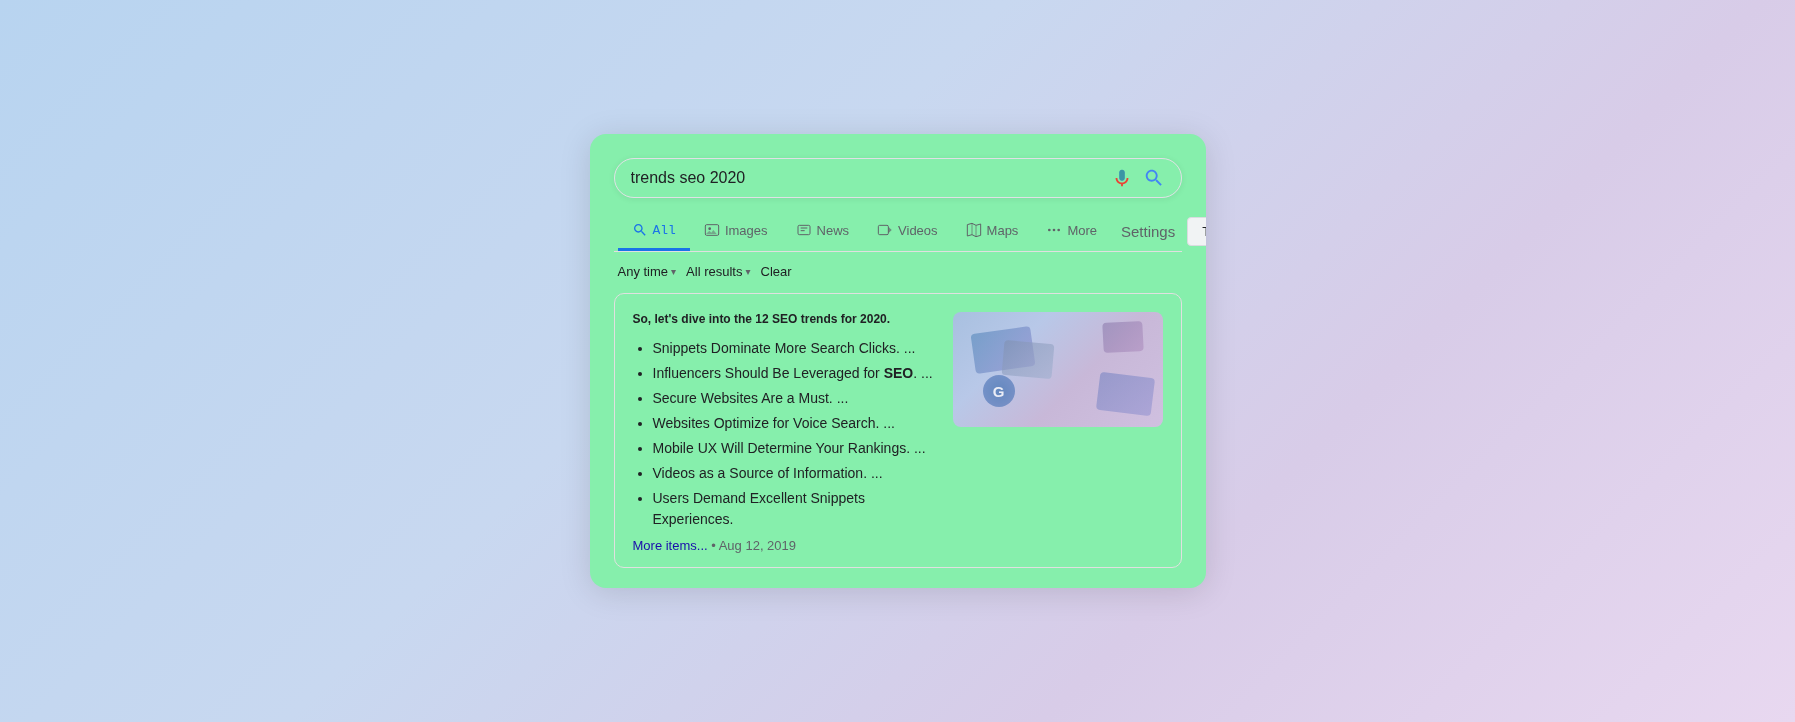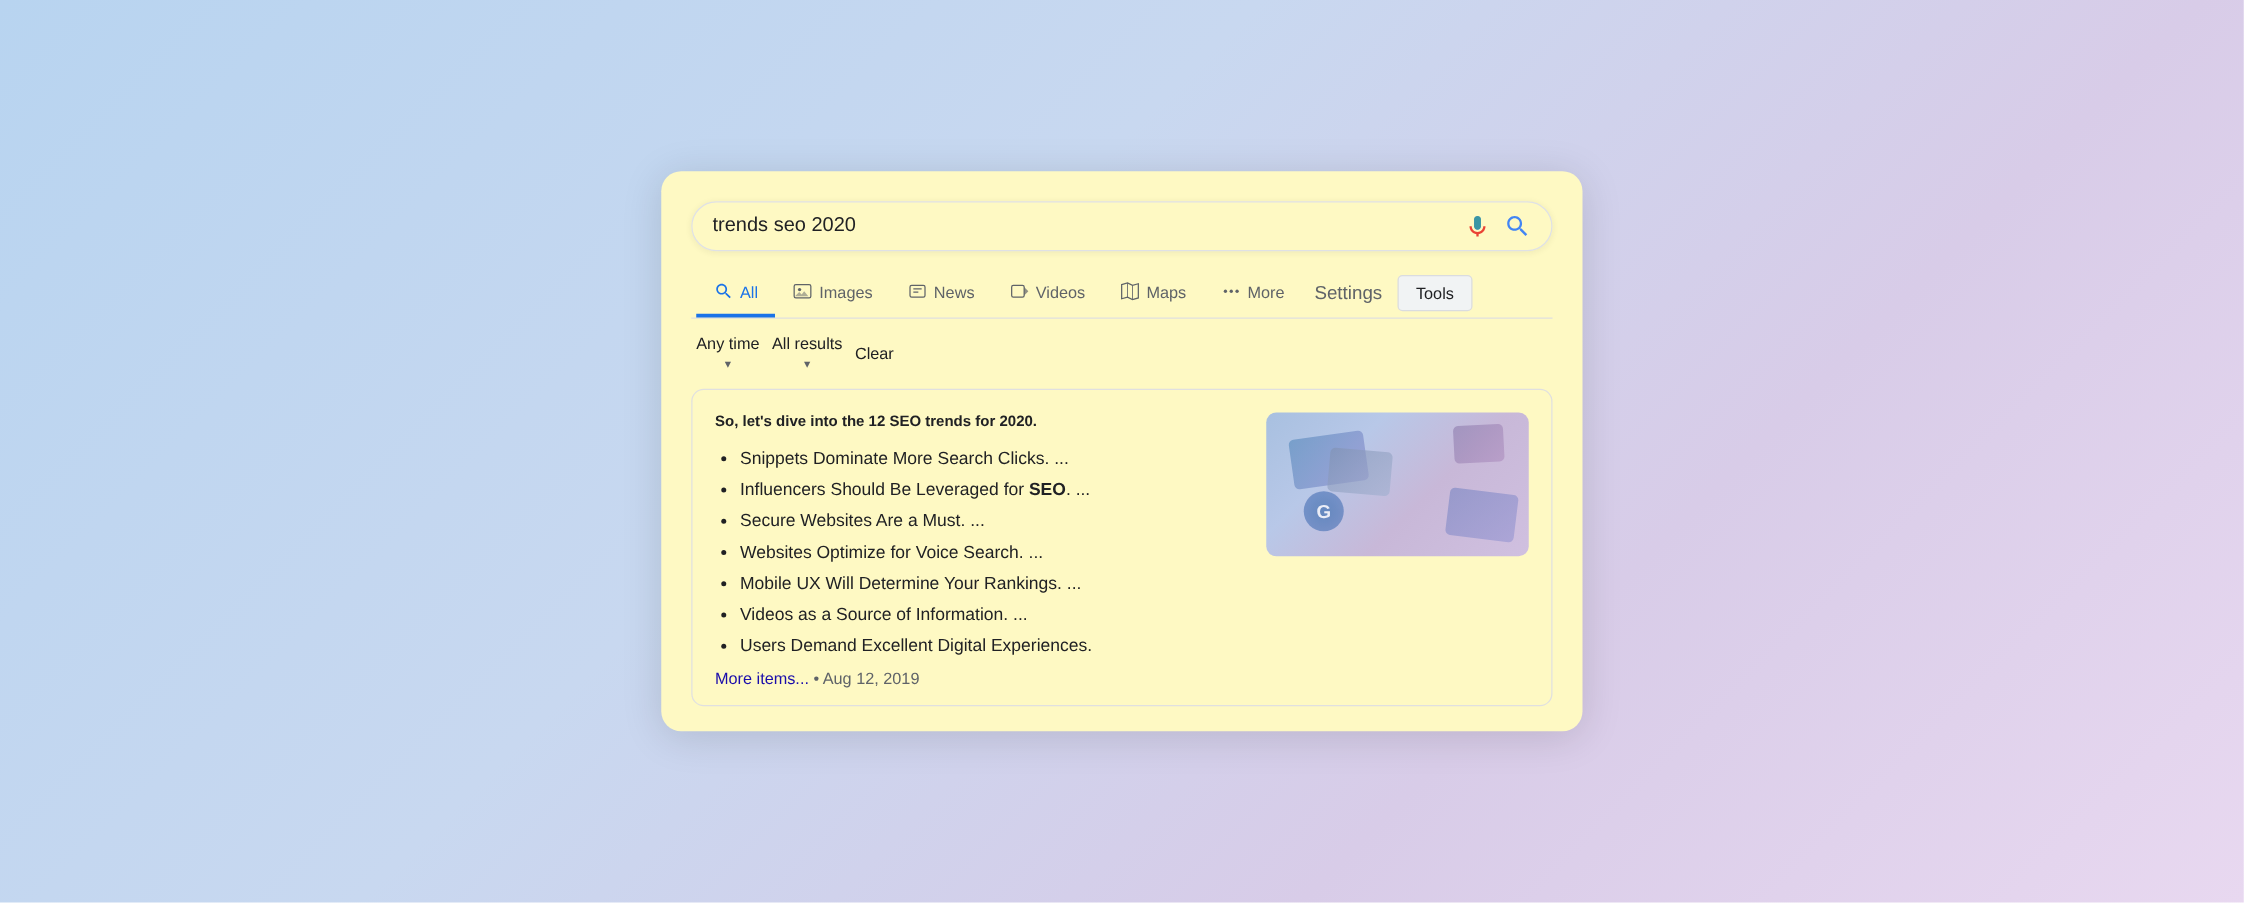--- a/index.html
+++ b/index.html
@@ -6,22 +6,22 @@
     body {
       width: 1795px;
       height: 722px;
       background: linear-gradient(135deg, #b8d4f0 0%, #c8d8f0 40%, #d8cce8 70%, #e8d8f0 100%);
       display: flex;
       align-items: center;
       justify-content: center;
       font-family: Arial, sans-serif;
     }
     .browser-window {
-      width: 737px;
-      background: #fef9c3;
+      width: 616px;
+      background: #86efac;
       border-radius: 16px;
       box-shadow: 0 4px 32px rgba(0,0,0,0.13);
       padding: 24px 24px 0 24px;
       overflow: hidden;
     }
     .search-bar-row {
       display: flex;
       align-items: center;
       border: 1px solid #dfe1e5;
       border-radius: 24px;
@@ -67,20 +67,21 @@
       font-size: 13px;
       color: #5f6368;
       cursor: pointer;
       border-bottom: 3px solid transparent;
       white-space: nowrap;
       text-decoration: none;
     }
     .nav-tab.active {
       color: #1a73e8;
       border-bottom: 3px solid #1a73e8;
+      font-family: Liberation Mono, monospace;
     }
     .nav-tab .tab-icon {
       width: 16px;
       height: 16px;
       display: inline-flex;
       align-items: center;
       justify-content: center;
     }
     .tools-btn {
       margin-left: 2px;
@@ -107,21 +108,20 @@
     .filter-btn {
       display: flex;
       align-items: center;
       gap: 3px;
       font-size: 13px;
       color: #202124;
       background: none;
       border: none;
       cursor: pointer;
       padding: 2px 0;
-      flex-direction: column;
     }
     .filter-btn .arrow {
       font-size: 10px;
       color: #5f6368;
     }
     .clear-btn {
       font-size: 13px;
       color: #202124;
       background: none;
       border: none;
@@ -349,21 +349,21 @@
   <div class="result-card">
     <div class="result-content">
       <div class="result-title">So, let's dive into the 12 SEO trends for 2020.</div>
       <ul class="result-list">
         <li>Snippets Dominate More Search Clicks. ...</li>
         <li>Influencers Should Be Leveraged for <strong>SEO</strong>. ...</li>
         <li>Secure Websites Are a Must. ...</li>
         <li>Websites Optimize for Voice Search. ...</li>
         <li>Mobile UX Will Determine Your Rankings. ...</li>
         <li>Videos as a Source of Information. ...</li>
-        <li>Users Demand Excellent Digital Experiences.</li>
+        <li>Users Demand Excellent Snippets Experiences.</li>
       </ul>
       <div class="result-footer">
         <a href="#">More items...</a>
         <span>• Aug 12, 2019</span>
       </div>
     </div>
 
     <div class="result-image">
       <div class="result-image-inner">
         <div class="img-shape1"></div>

